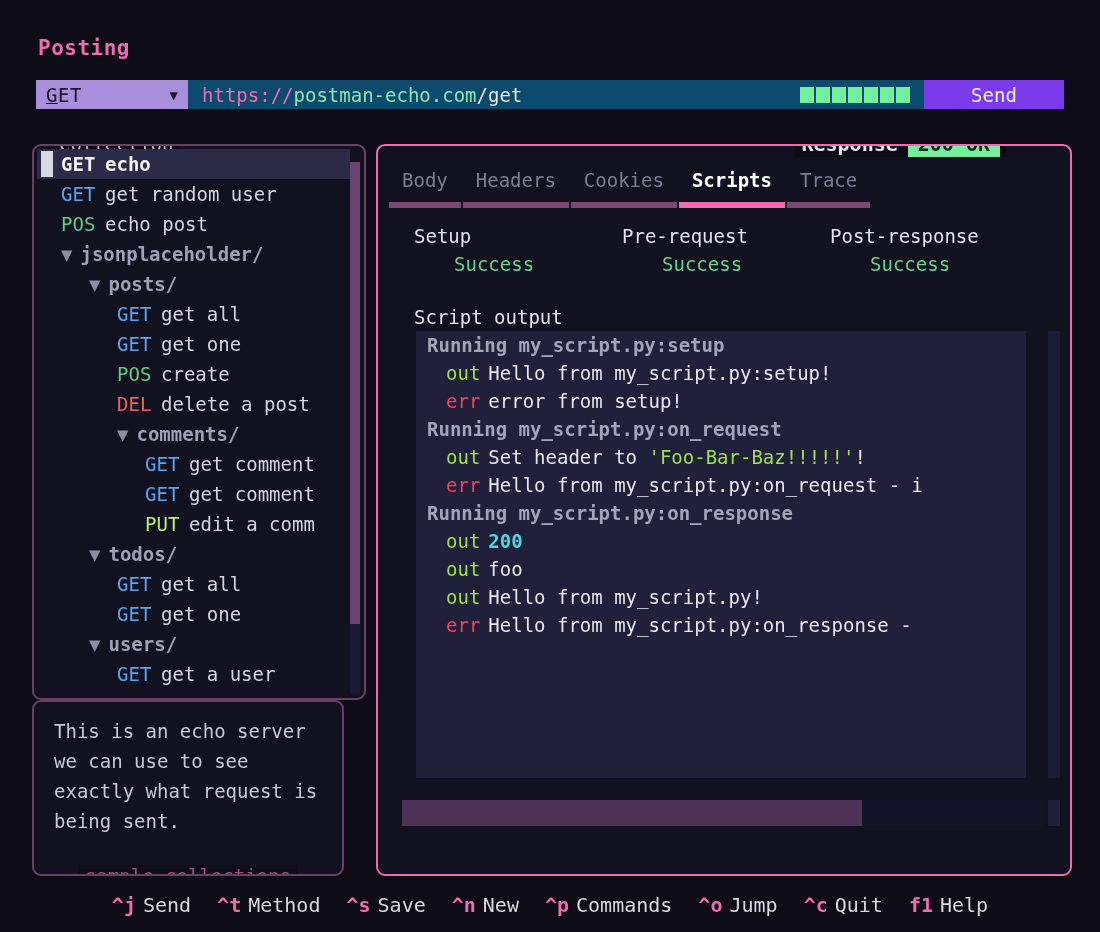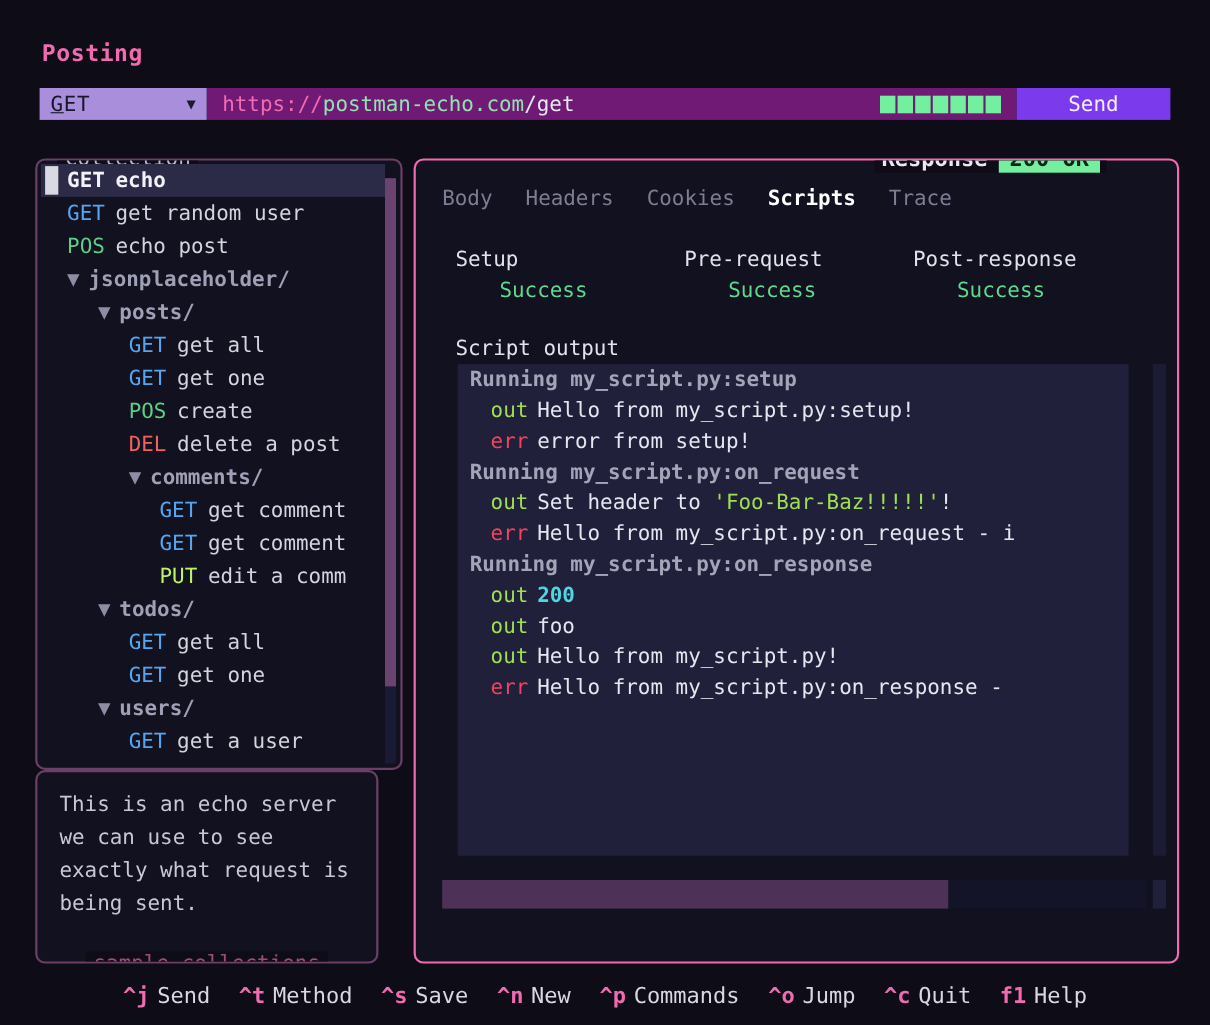--- a/index.html
+++ b/index.html
@@ -26,21 +26,21 @@
   #method-select {
     width: 152px; background: #a98edb; color: #17162a;
     display: flex; align-items: center; font-size: 19px;
     padding: 0 10px; position: relative;
   }
   #method-select .mlabel { letter-spacing: 0.5px; }
   #method-select .mlabel .u { text-decoration: underline; }
   #method-select .caret { margin-left: auto; font-size: 14px; color: #1d1b33; }
 
   #url-input {
-    flex: 1; background: #701a75; display: flex; align-items: center;
+    flex: 1; background: #0c4a6e; display: flex; align-items: center;
     padding-left: 14px; font-size: 19px; position: relative;
   }
   #url-input .scheme { color: #f06bb0; }
   #url-input .host   { color: #8fe3b0; }
   #url-input .path   { color: #e6e6f0; }
 
   #progress-blocks {
     position: absolute; right: 14px; top: 50%; transform: translateY(-50%);
     display: flex; gap: 2px;
   }
@@ -116,21 +116,21 @@
     font-size: 20px; font-weight: bold; color: #e9e9f2;
     display: flex; align-items: center; gap: 10px;
   }
   #status-badge { background: #74efa0; color: #11221a; font-weight: bold; padding: 1px 10px; }
 
   
   #resp-tabs {
     position: absolute; left: 10px; top: 20px; right: 10px; height: 48px;
     display: flex; align-items: flex-start;
   }
-  .tabcol { display: flex; align-items: stretch; }
+  .tabcol { display: flex; flex-direction: column; align-items: stretch; }
   .tabcol .tablabel { font-size: 19px; color: #7d7d93; padding: 0 14px; height: 28px; line-height: 28px; text-align: center; }
   .tabcol.active .tablabel { color: #ffffff; font-weight: bold; }
   .tabcol .tabbar { height: 6px; background: #7a4a73; margin: 8px 1px 0 1px; }
   .tabcol.active .tabbar { background: #f06bb0; }
 
   
   #script-status {
     position: absolute; left: 36px; top: 76px; right: 20px;
     display: flex; font-size: 19px;
   }

